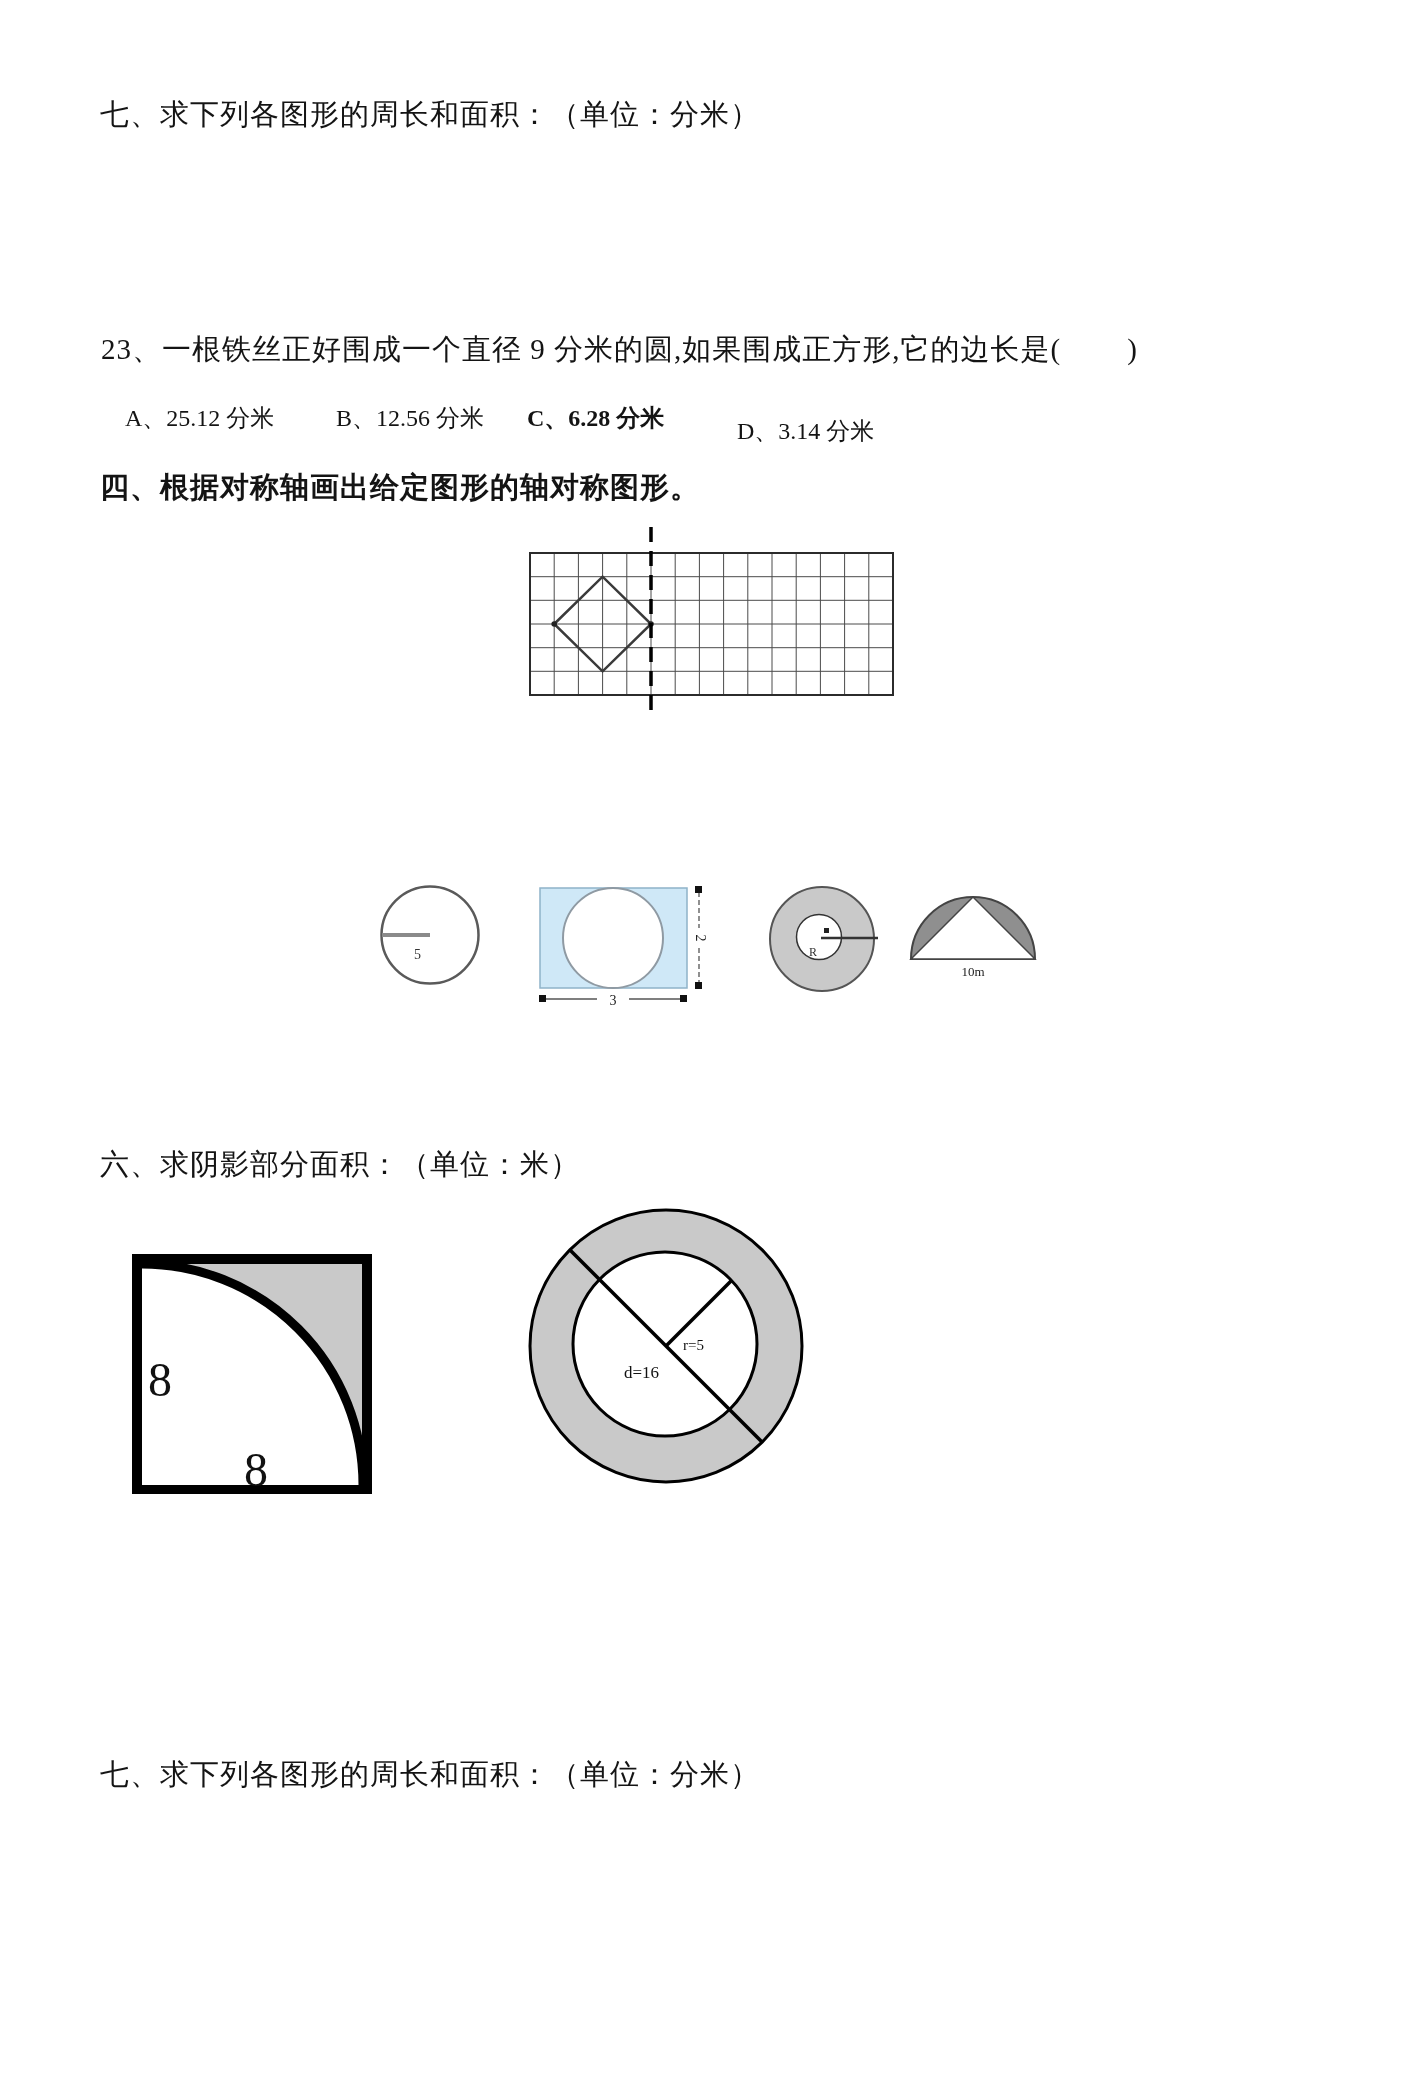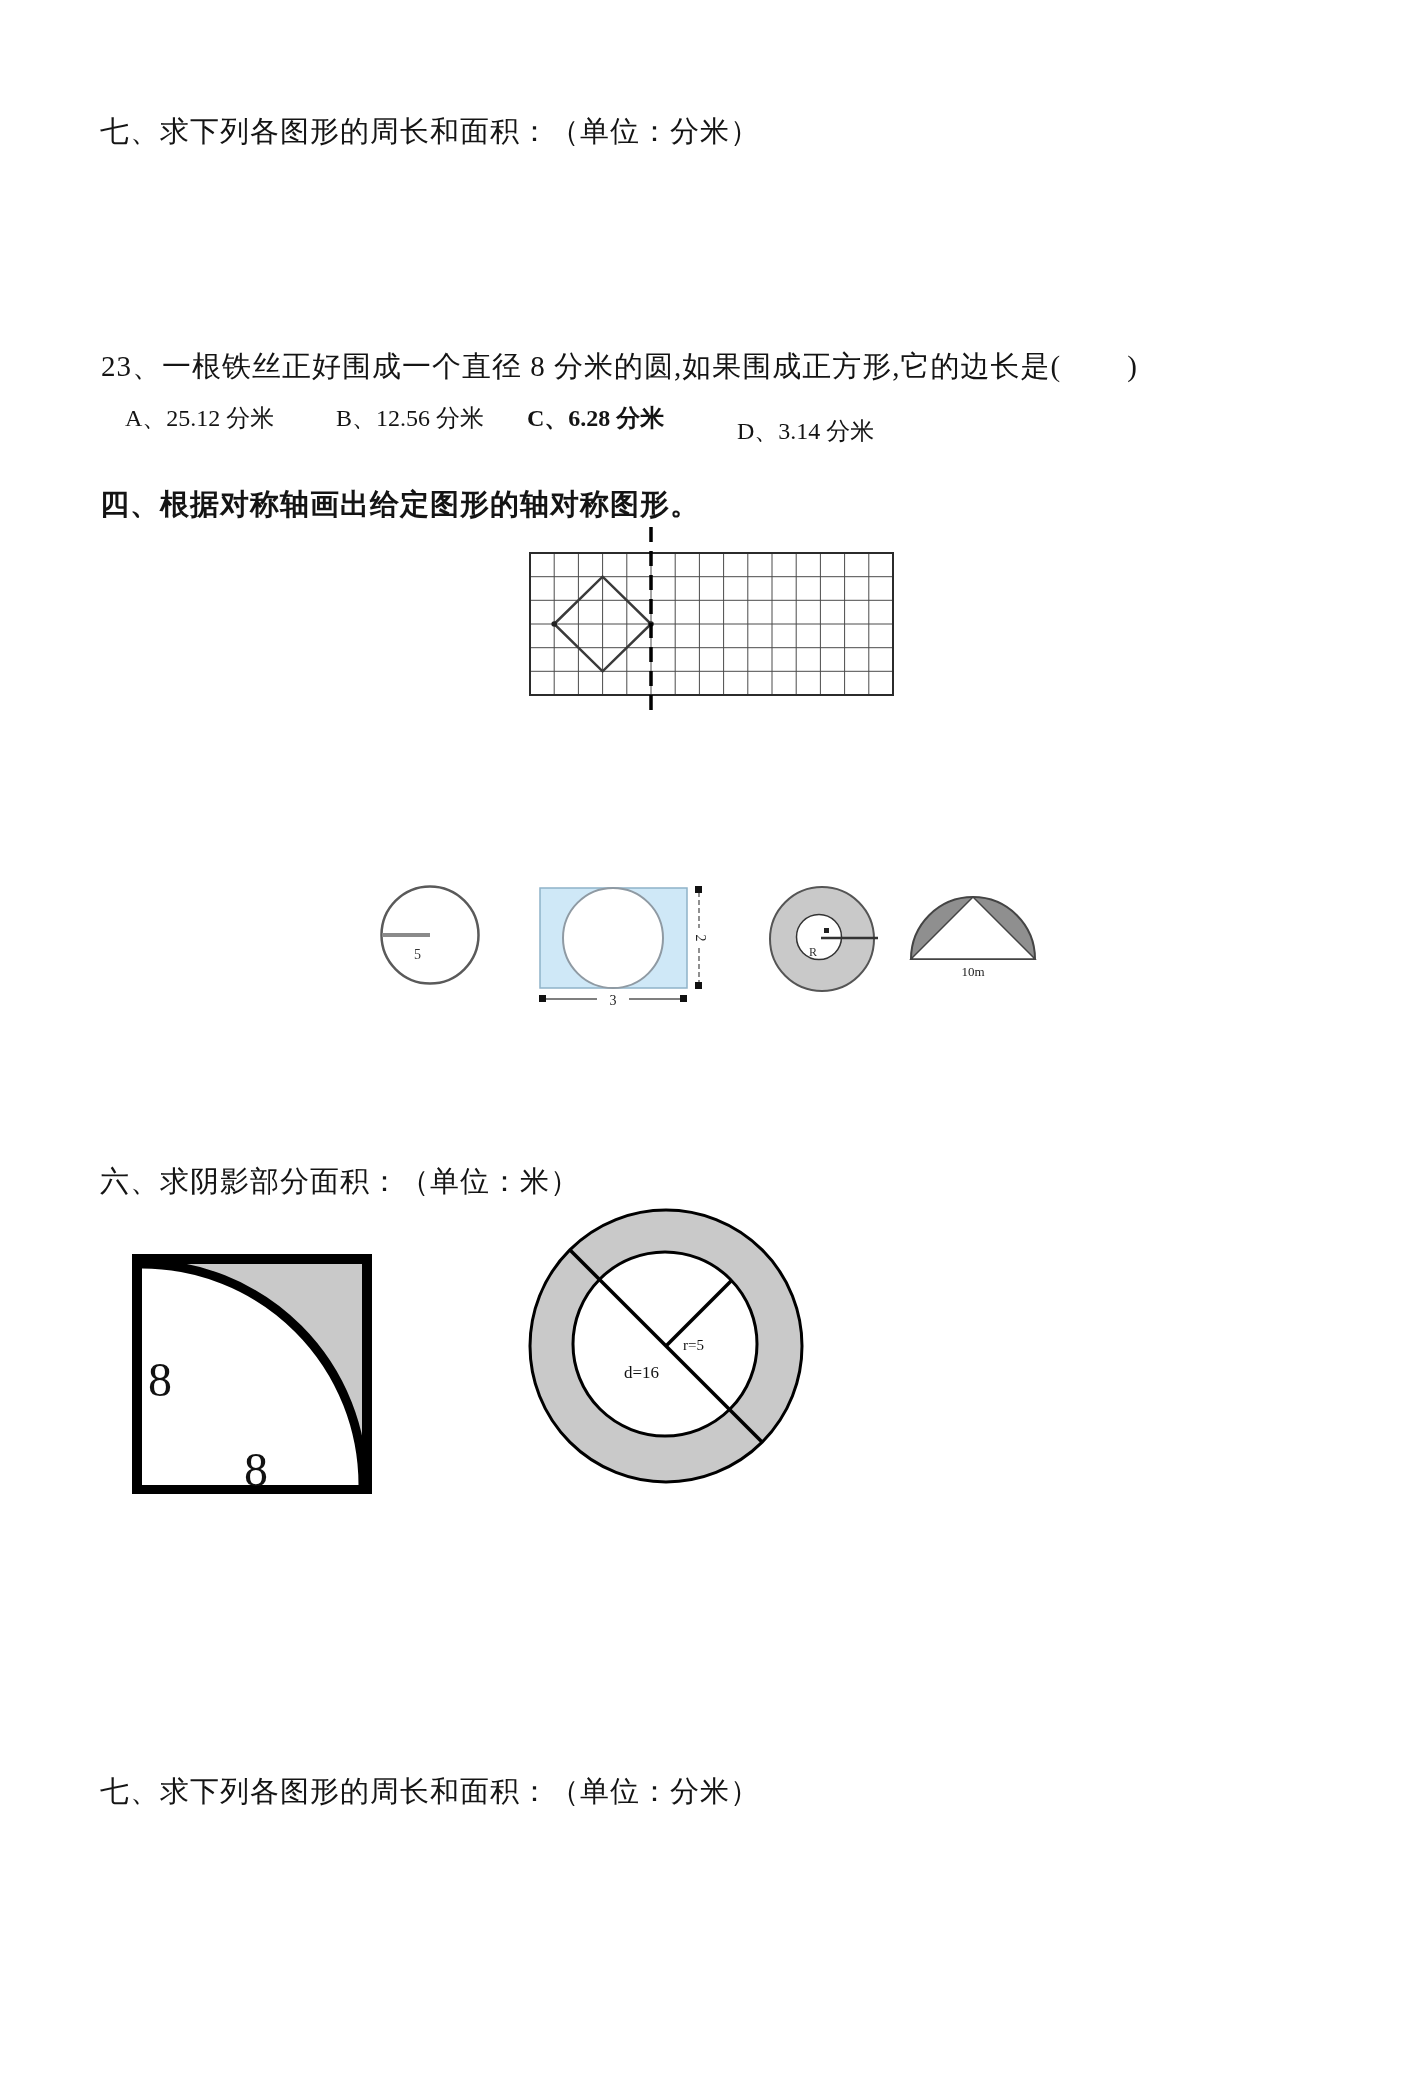--- a/index.html
+++ b/index.html
@@ -11,39 +11,38 @@
     font-family:"Liberation Serif","DejaVu Serif",serif;
     color:#111;
     overflow:hidden;
   }
   .line{
     position:absolute;
     font-size:29px;
     letter-spacing:1px;
     white-space:pre;
     color:#141414;
-    margin-top:17px;
   }
   .opt{
     position:absolute;
     font-size:24px;
     white-space:pre;
     color:#141414;
   }
   svg{position:absolute;}
   .figlabel{font-family:"Liberation Serif","DejaVu Serif",serif;}
 </style>
 </head>
 <body>
 
 <div class="page">
 
   <div class="line" style="left:100px;top:95px;">七、求下列各图形的周长和面积：（单位：分米）</div>
 
-  <div class="line" style="left:101px;top:330px;">23、一根铁丝正好围成一个直径 8 分米的圆,如果围成正方形,它的边长是(        )</div>
+  <div class="line" style="left:101px;top:330px;">23、一根铁丝正好围成一个直径 9 分米的圆,如果围成正方形,它的边长是(        )</div>
 
   <div class="opt" style="left:125px;top:402px;">A、25.12 分米</div>
   <div class="opt" style="left:336px;top:402px;">B、12.56 分米</div>
   <div class="opt" style="left:527px;top:402px;font-weight:bold;">C、6.28 分米</div>
   <div class="opt" style="left:737px;top:402px;margin-top:13px;">D、3.14 分米</div>
 
   <div class="line" style="left:100px;top:468px;font-weight:bold;">四、根据对称轴画出给定图形的轴对称图形。</div>
 
   <svg style="left:515px;top:522px;" width="400" height="195" viewBox="0 0 400 195">
     <g stroke="#4a4a4a" stroke-width="1">

